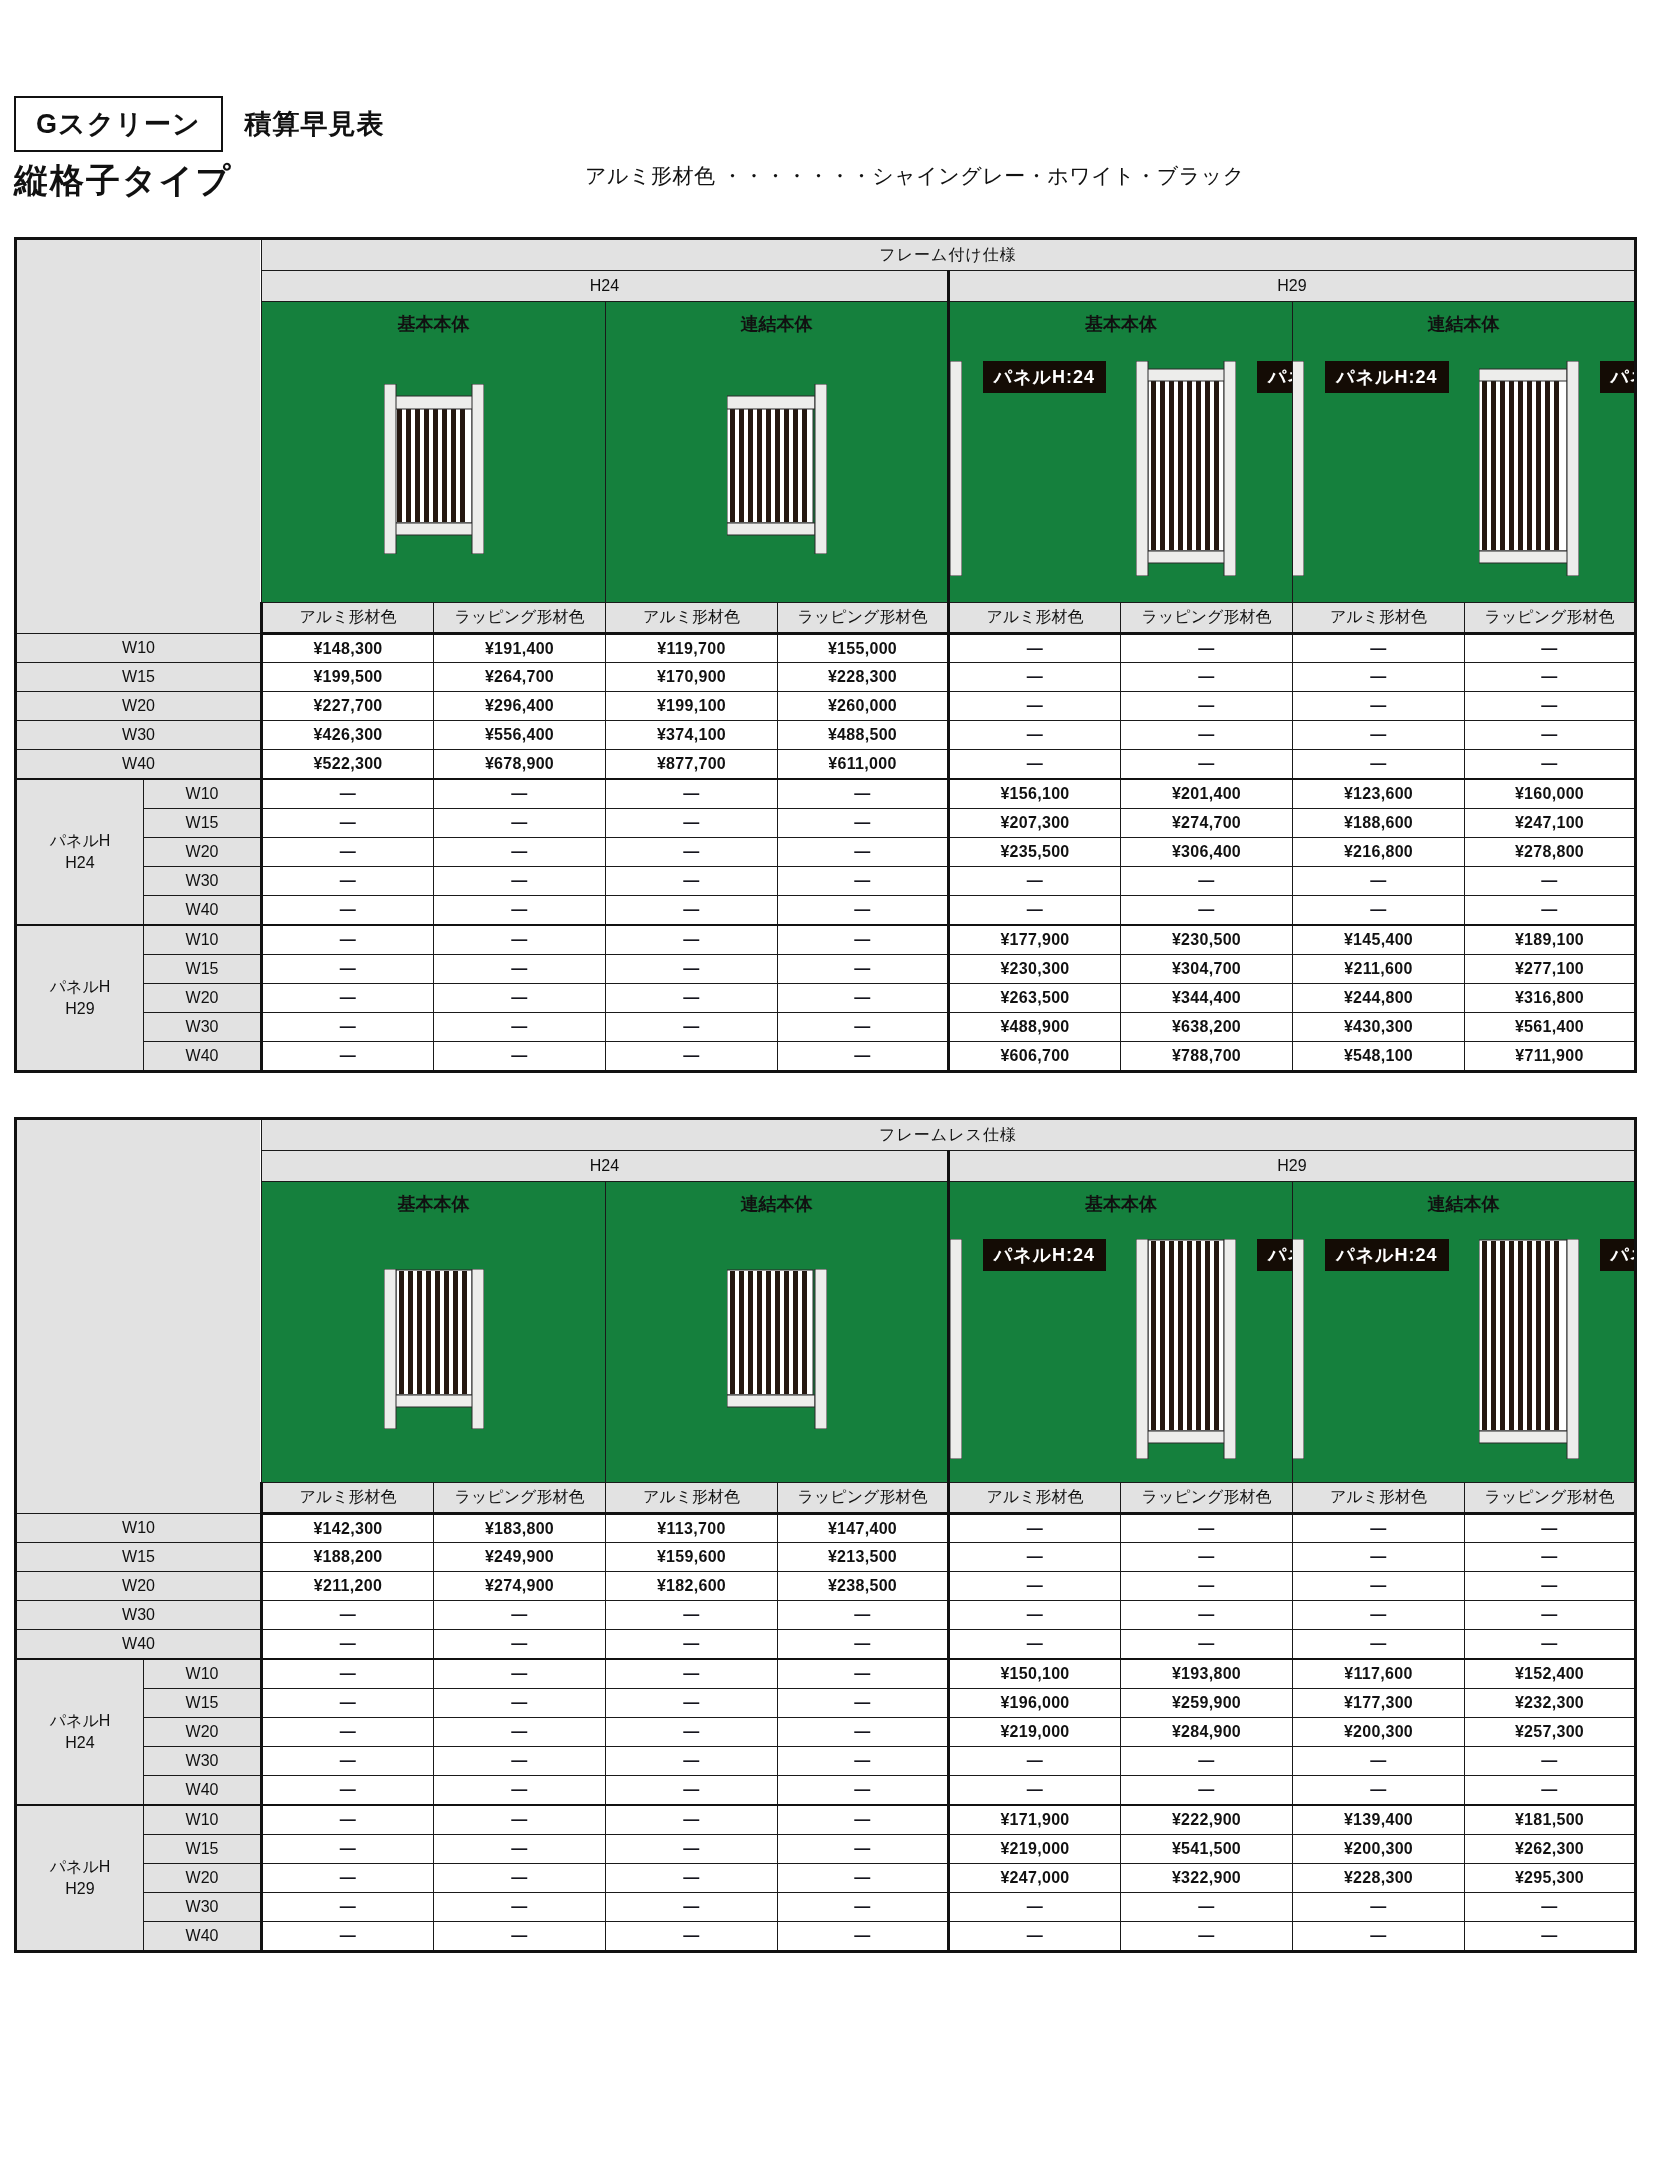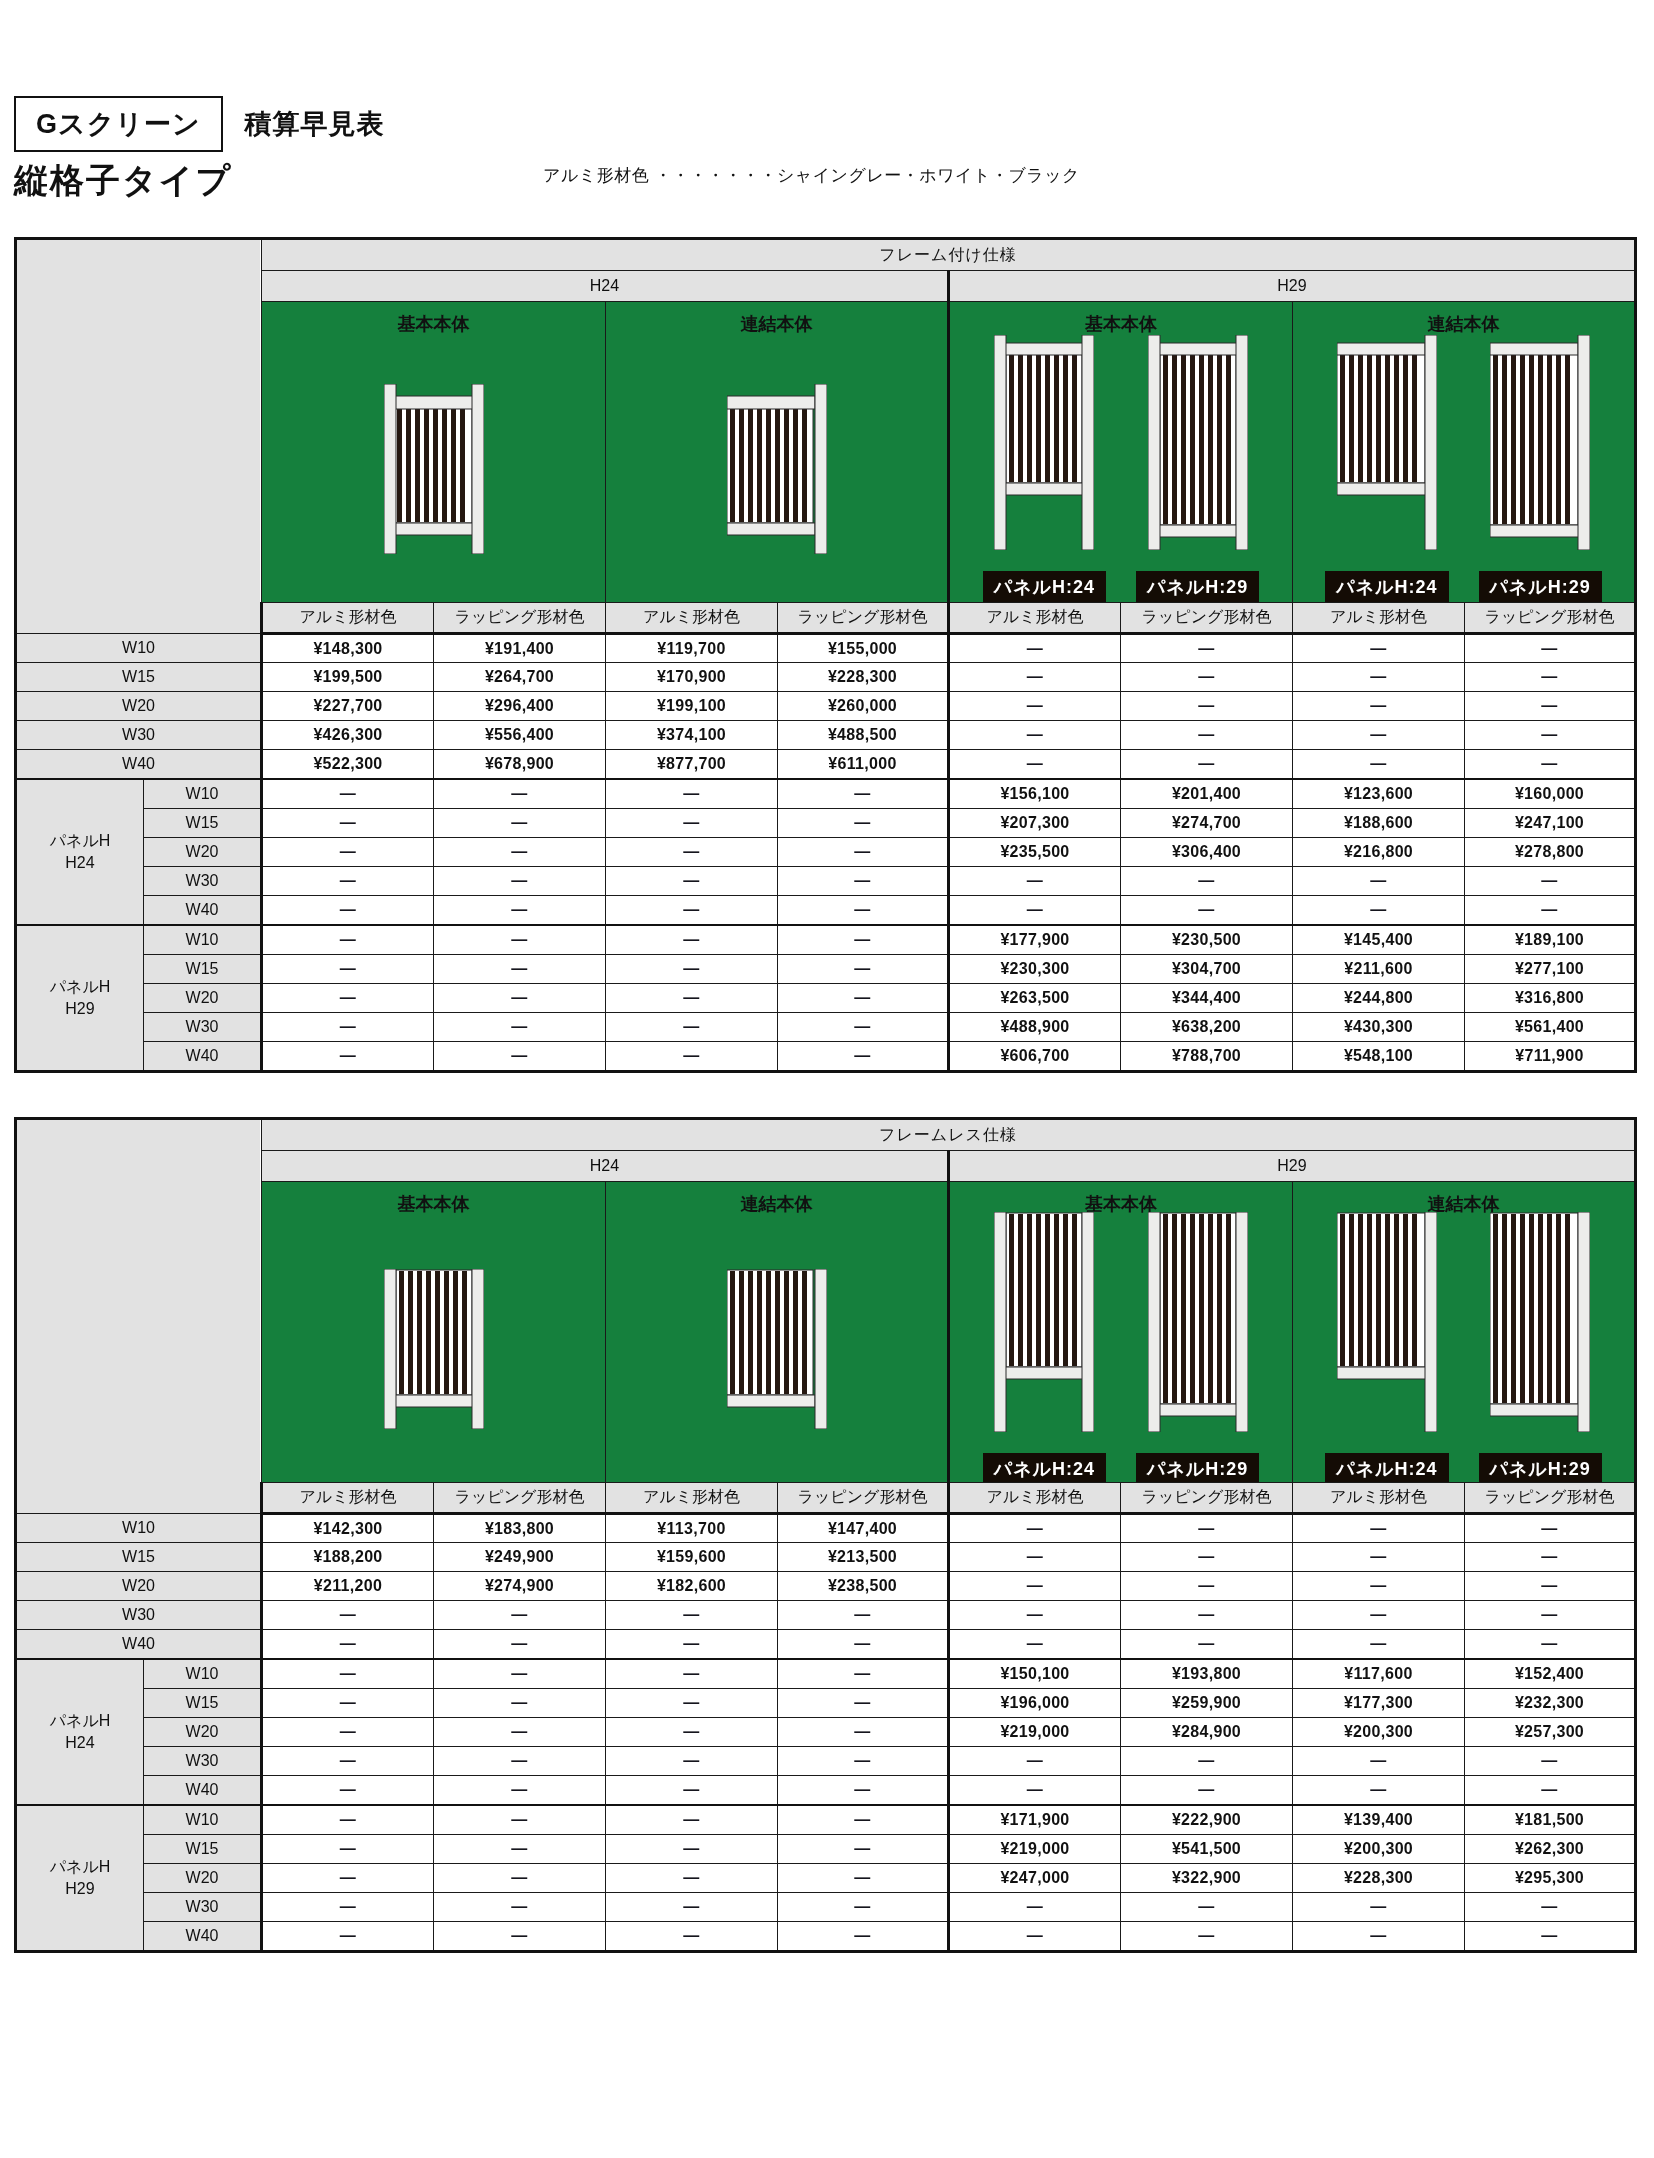--- a/index.html
+++ b/index.html
@@ -23,22 +23,22 @@
     font-size:27px; font-weight:bold;
     letter-spacing:1px;
     background:#fff;
   }
   .doc-title { font-size:27px; font-weight:bold; letter-spacing:1px; }
   .subtitle {
     position:absolute; left:14px; top:158px; margin:0;
     font-size:34px; font-weight:bold; letter-spacing:2px;
   }
   .legend {
-    position:absolute; left:543px; top:164px;
-    font-size:17px; line-height:24px; letter-spacing:0.5px;
+    position:absolute; left:585px; top:164px;
+    font-size:21px; line-height:24px; letter-spacing:0.5px;
   }
   
   #tables { position:absolute; left:14px; top:237px; width:1626px; }
   table.ptable {
     border-collapse:collapse; table-layout:fixed;
     width:1622px;
     border:3px solid #111;
     margin-bottom:44px;
     background:#fff;
     padding-left:11px;
@@ -54,21 +54,21 @@
   .ptable tr.sec-start td { border-top:2.5px solid #111; }
   .corner   { background:#e2e2e2; }
   .t-title  { background:#e2e2e2; height:30px; font-size:17px; letter-spacing:1px; }
   .h-size   { background:#e2e2e2; height:30px; font-size:17px; }
   .illus-cell { height:300px; background:#15803d; vertical-align:top; }
   .body-label { font-size:18px; font-weight:bold; padding-top:7px; height:26px; }
   .illus-area {
     height:262px; display:flex;
     align-items:center; justify-content:center; gap:30px;
   }
-  .scr-col { display:flex; flex-direction:column; align-items:center; gap:21px; }
+  .scr-col { display:flex; flex-direction:row; align-items:flex-start; gap:21px; }
   .panel-caption {
     background:#140c05; color:#ffffff;
     font-size:18px; font-weight:bold;
     padding:4px 11px; letter-spacing:1px; white-space:nowrap;
   }
   .colhead {
     background:#e2e2e2; height:29px; font-size:15.5px;
     border-bottom:3px solid #111 !important;
     white-space:nowrap;
   }

